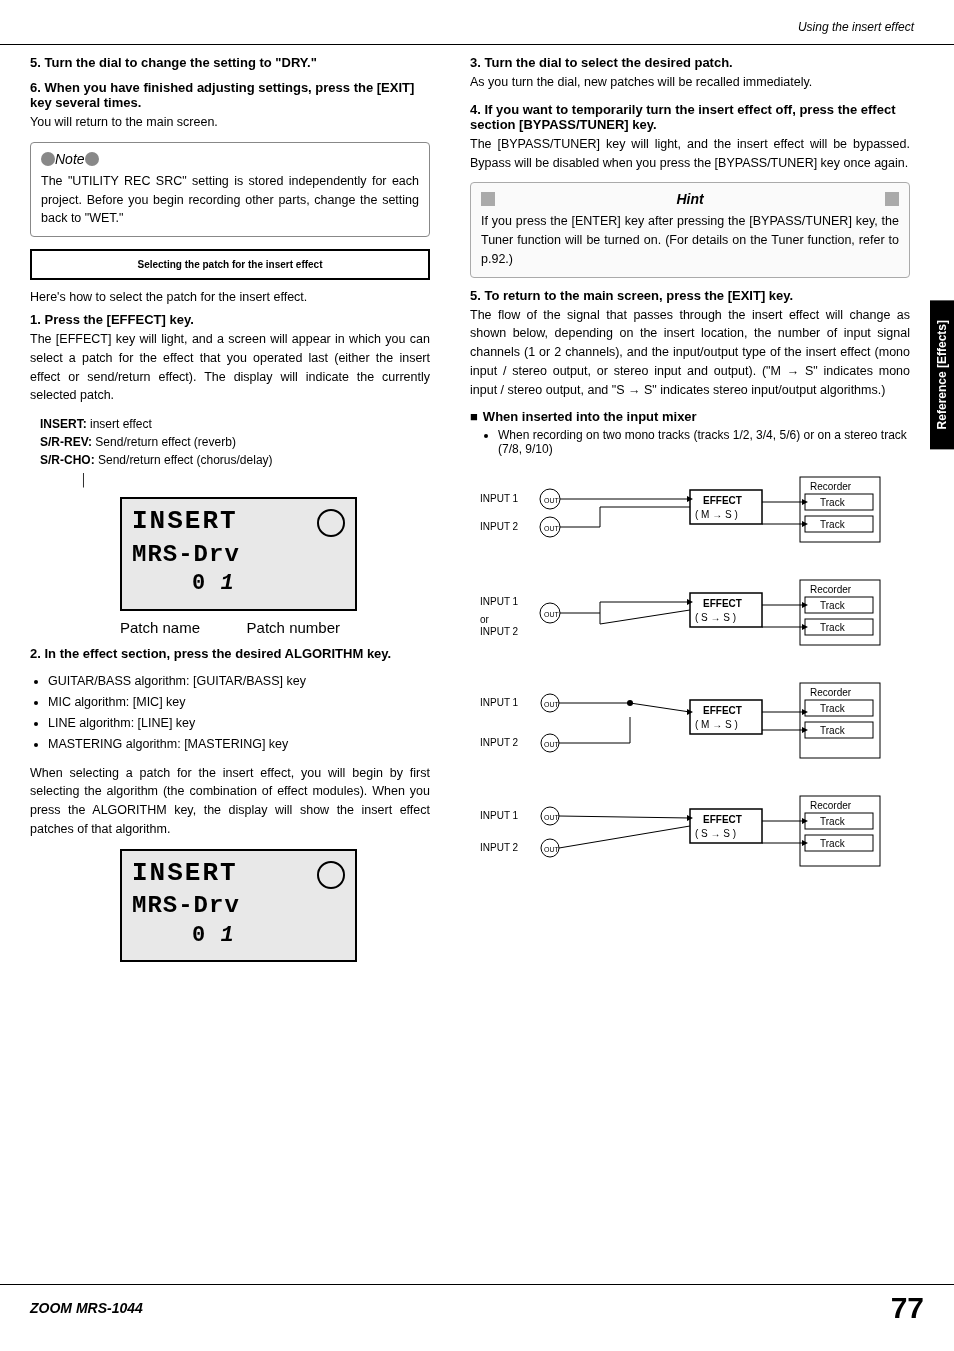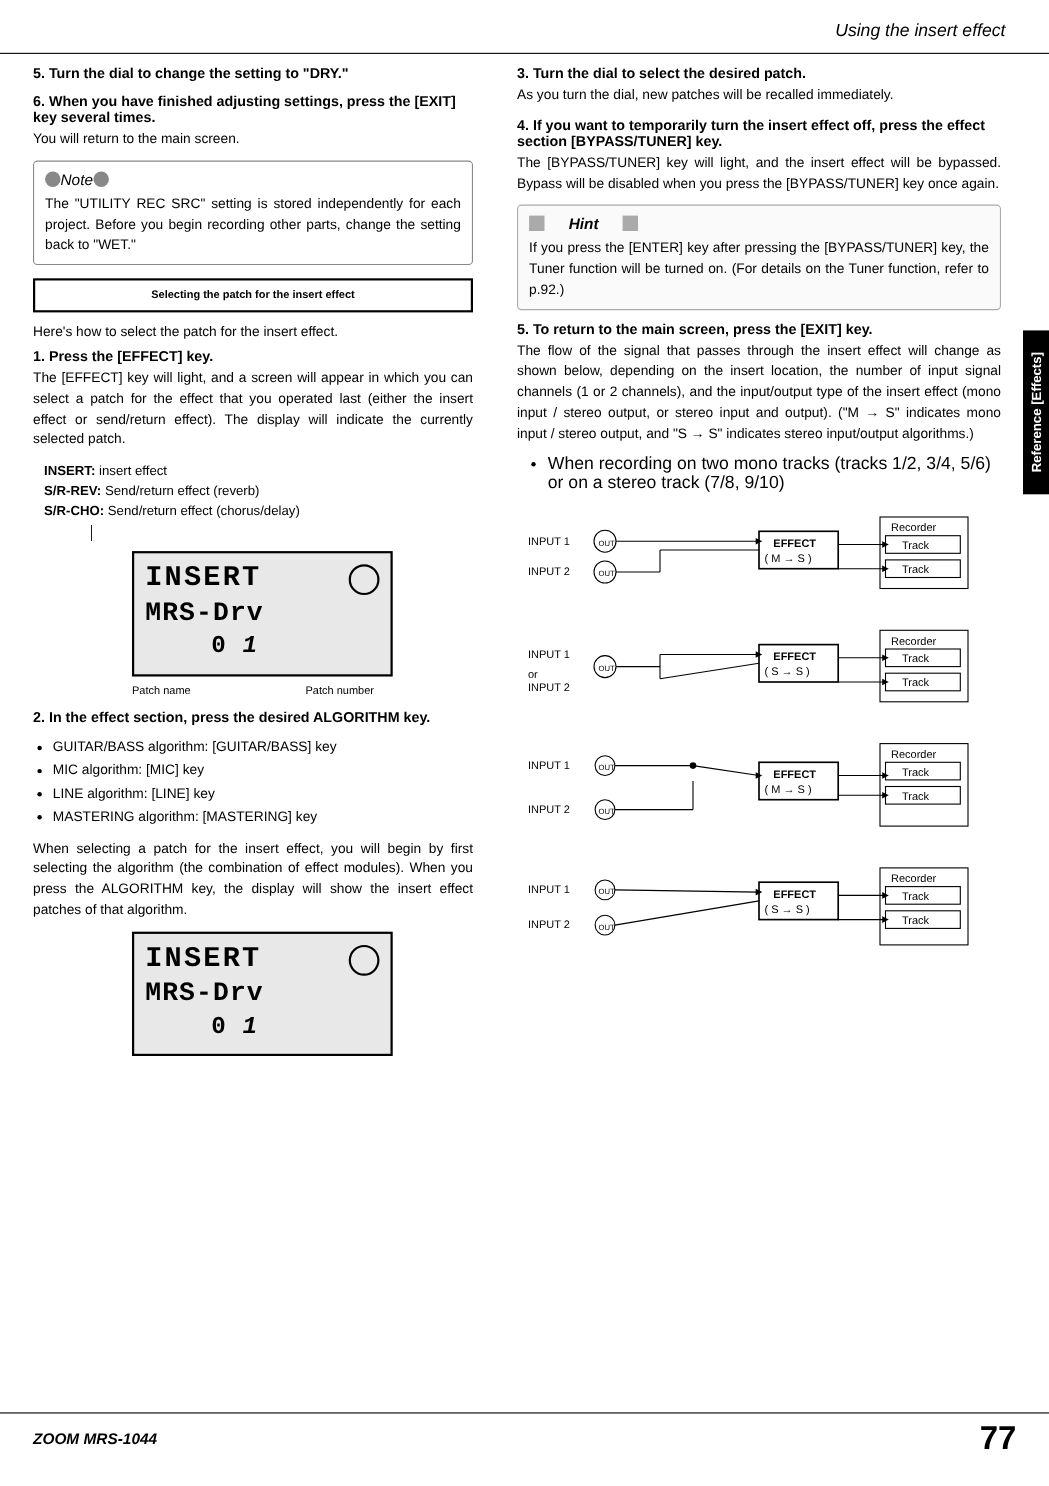--- a/index.html
+++ b/index.html
@@ -17,21 +17,21 @@
       min-height: 1351px;
       padding: 20px 0 0 0;
       position: relative;
     }
     
     .page-header {
       text-align: right;
       padding-right: 40px;
       padding-bottom: 10px;
       font-style: italic;
-      font-size: 16px;
+      font-size: 12px;
       border-bottom: 1px solid #000;
       margin-bottom: 10px;
     }
     
     .columns {
       display: flex;
       gap: 0;
       padding: 0 30px;
     }
     .col-left {
@@ -119,21 +119,21 @@
       right: 10px;
       top: 10px;
       width: 28px;
       height: 28px;
       border: 2px solid #000;
       border-radius: 50%;
     }
     .display-labels {
       display: flex;
       justify-content: space-between;
-      font-size: 10px;
+      font-size: 15px;
       margin-top: 2px;
       width: 220px;
       margin-left: auto;
       margin-right: auto;
     }
     .insert-labels {
       font-size: 12px;
       margin: 4px 0 2px 10px;
       line-height: 1.5;
     }
@@ -153,22 +153,23 @@
       padding: 8px 10px;
       margin: 10px 0;
       background: #fafafa;
     }
     .hint-title {
       font-weight: bold;
       font-size: 13px;
       font-style: italic;
       display: flex;
       align-items: center;
-      gap: 22px;
+      gap: 5px;
       margin-bottom: 5px;
+      justify-content: space-between;
     }
     .hint-square {
       width: 14px; height: 14px;
       background: #aaa;
       display: inline-block;
     }
     
     .diagram-section {
       margin-top: 10px;
     }
@@ -177,21 +178,21 @@
       font-size: 13px;
       display: flex;
       align-items: center;
       gap: 5px;
       margin-bottom: 4px;
     }
     .diagram-heading::before {
       content: '■';
     }
     .diagram-sub {
-      font-size: 16px;
+      font-size: 12px;
       margin-left: 14px;
       margin-bottom: 8px;
     }
     .diagram-sub li { list-style: disc; margin-left: 14px; }
     .diag-group {
       margin-bottom: 12px;
       padding: 4px 0;
     }
     
     .page-footer {
@@ -343,20 +344,23 @@
         <p class="step-body">If you press the [ENTER] key after pressing the [BYPASS/TUNER] key, the Tuner function will be turned on. (For details on the Tuner function, refer to p.92.)</p>
       </div>
 
       <div class="step" style="margin-top:10px;">
         <p><span class="step-num bold">5.</span>
         <span class="step-title">To return to the main screen, press the [EXIT] key.</span></p>
         <p class="step-body">The flow of the signal that passes through the insert effect will change as shown below, depending on the insert location, the number of input signal channels (1 or 2 channels), and the input/output type of the insert effect (mono input / stereo output, or stereo input and output). ("M → S" indicates mono input / stereo output, and "S → S" indicates stereo input/output algorithms.)</p>
       </div>
 
       <div class="diagram-section">
+        <div class="diagram-heading">
+          <span>When inserted into the input mixer</span>
+        </div>
         <ul class="diagram-sub">
           <li>When recording on two mono tracks (tracks 1/2, 3/4, 5/6) or on a stereo track (7/8, 9/10)</li>
         </ul>
 
         <div class="diag-group">
           <svg class="signal-flow" width="430" height="75">
 
             <rect x="330" y="5" width="80" height="65" fill="none" stroke="#000" stroke-width="1"></rect>
             <text x="340" y="18" font-size="10" font-family="Arial">Recorder</text>
             <rect x="335" y="22" width="68" height="16" fill="none" stroke="#000" stroke-width="1"></rect>

